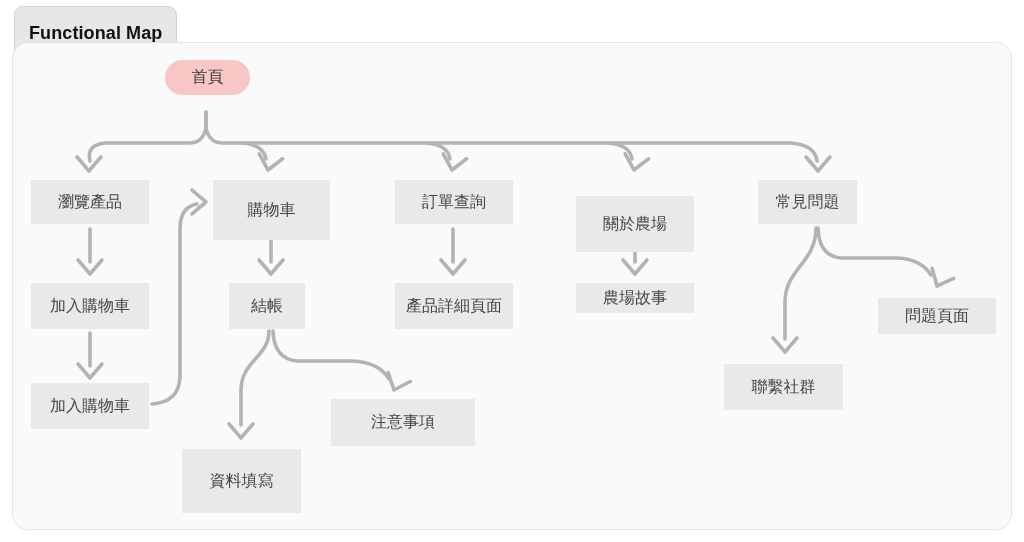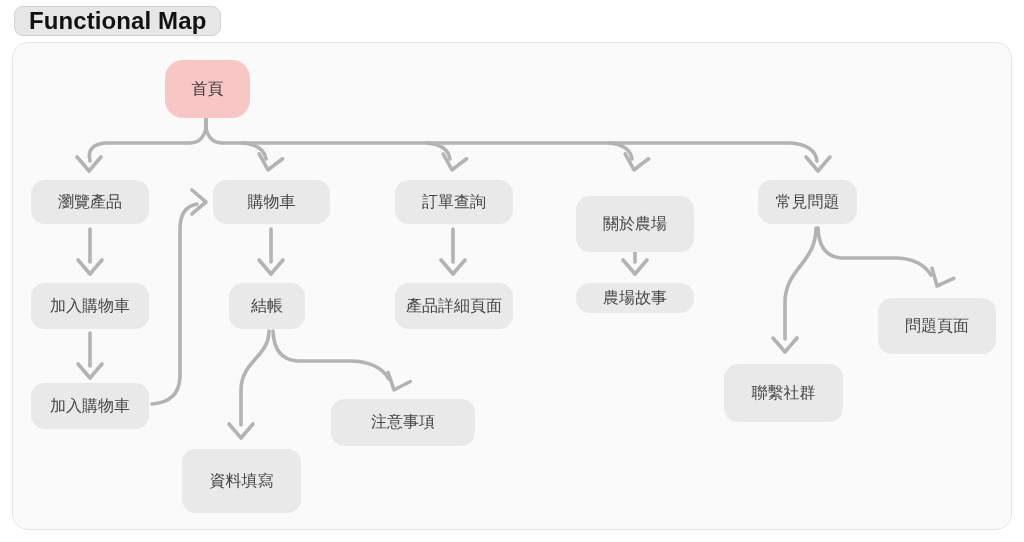--- a/index.html
+++ b/index.html
@@ -4,38 +4,38 @@
 <style>
   html,body{margin:0;padding:0;}
   body{
     width:1024px;height:542px;position:relative;overflow:hidden;
     background:#ffffff;
     font-family:"Liberation Sans","DejaVu Sans",sans-serif;
     -webkit-font-smoothing:antialiased;
   }
   .title-chip{
     position:absolute;left:14px;top:6px;height:28px;
-    display:flex;align-items:center;padding:0 14px;
+    display:flex;align-items:center;padding:12px 14px;
     background:var(--chip-fill,#e7e7e7);
     border:1px solid var(--chip-border,#d2d2d2);
     border-radius:9px;
-    font-size:24px;font-weight:600;color:#111;
+    font-size:18px;font-weight:600;color:#111;
     letter-spacing:.1px;
   }
   .canvas{
     position:absolute;left:12px;top:42px;width:998px;height:486px;
     background:var(--canvas-fill,#fafafa);
     border:1px solid var(--canvas-border,#e5e5e5);
     border-radius:16px;
   }
   .node{
     position:absolute;display:flex;align-items:center;justify-content:center;
     background:var(--node-fill,#e9e9e9);
     color:var(--node-text,#454545);
-    font-size:16px;border-radius:14px;
+    font-size:16px;border-radius:0;
     white-space:nowrap;
   }
   .node.root{
     background:var(--root-fill,#f9c6c6);
     border-radius:18px;color:#383838;
   }
   svg.connectors{position:absolute;left:0;top:0;pointer-events:none;}
   svg.connectors path{
     fill:none;
     stroke:var(--arrow,#b3b3b3);
@@ -88,30 +88,30 @@
   <path d="M 635,229 L 635,262"></path>
   <path d="M 623,260 Q 630,268 635,274 Q 640,268 647,260"></path>
 
   <path d="M 816,228 C 816,263 785,269 785,302 L 785,339"></path>
   <path d="M 773,338 Q 780,346 785,352 Q 790,346 797,338"></path>
 
   <path d="M 818,228 Q 819,256 841,258 L 897,258 Q 921,259 931,275"></path>
   <path d="M 925,272 Q 932,280 937,286 Q 942,280 949,272" transform="rotate(25 937 286)"></path>
 </svg>
 
-<div class="node root" style="left:165px;top:60px;width:85px;height:58px">首頁</div>
+<div class="node root" style="left:165px;top:60px;width:85px;height:35px">首頁</div>
 
 <div class="node" style="left:31px;top:180px;width:118px;height:44px">瀏覽產品</div>
-<div class="node" style="left:213px;top:180px;width:117px;height:44px">購物車</div>
+<div class="node" style="left:213px;top:180px;width:117px;height:60px">購物車</div>
 <div class="node" style="left:395px;top:180px;width:118px;height:44px">訂單查詢</div>
 <div class="node" style="left:576px;top:196px;width:118px;height:56px">關於農場</div>
 <div class="node" style="left:758px;top:180px;width:99px;height:44px">常見問題</div>
 
 <div class="node" style="left:31px;top:283px;width:118px;height:46px">加入購物車</div>
 <div class="node" style="left:229px;top:283px;width:76px;height:46px">結帳</div>
 <div class="node" style="left:395px;top:283px;width:118px;height:46px">產品詳細頁面</div>
 <div class="node" style="left:576px;top:283px;width:118px;height:30px">農場故事</div>
-<div class="node" style="left:878px;top:298px;width:118px;height:56px">問題頁面</div>
+<div class="node" style="left:878px;top:298px;width:118px;height:36px">問題頁面</div>
 
 <div class="node" style="left:31px;top:383px;width:118px;height:46px">加入購物車</div>
-<div class="node" style="left:724px;top:364px;width:119px;height:58px">聯繫社群</div>
+<div class="node" style="left:724px;top:364px;width:119px;height:46px">聯繫社群</div>
 <div class="node" style="left:331px;top:399px;width:144px;height:47px">注意事項</div>
 <div class="node" style="left:182px;top:449px;width:119px;height:64px">資料填寫</div>
 
 </body></html>

